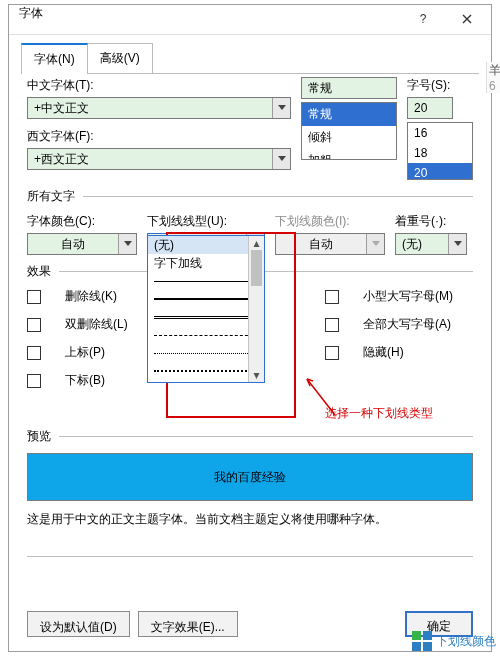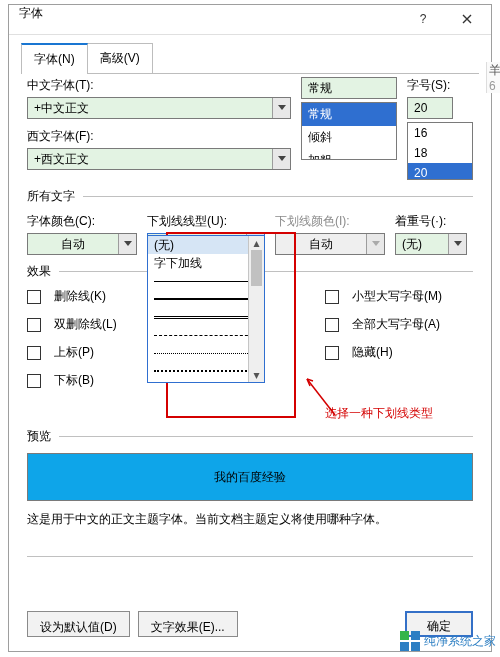--- a/index.html
+++ b/index.html
@@ -18,21 +18,21 @@
  .lbl{font-size:12px;color:#000}
  .combo{display:flex;align-items:center;height:22px;border:1px solid #7a7a7a;background:#e3f3e3}
  .combo .val{flex:1;padding:0 6px;color:#000;white-space:nowrap;overflow:hidden}
  .combo .arrow{width:18px;height:100%;display:flex;align-items:center;justify-content:center;border-left:1px solid #9c9c9c;background:#e8e8e8}
  .tinyinput{height:22px;border:1px solid #7a7a7a;background:#e3f3e3;padding:0 6px;width:46px}
  .listbox{border:1px solid #7a7a7a;height:58px;overflow:hidden;background:#fff}
  .listbox .item{padding:3px 6px}
  .listbox .item.sel{background:#2f6fd0;color:#fff}
  .legend{font-size:12px;color:#000;margin:6px 0 8px 0;display:flex;align-items:center;gap:4px}
  .legend:after{content:"";flex:1;height:1px;background:#c0c0c0;display:block;margin-left:4px}
- .checkrow{display:flex;align-items:center;gap:13px;margin-bottom:8px}
+ .checkrow{display:flex;align-items:center;gap:24px;margin-bottom:8px}
  .checkbox{width:14px;height:14px;border:1px solid #333;background:#fff}
  .disabled{color:#8a8a8a}
  .redbox{border:2px solid #d40000;position:absolute;pointer-events:none}
  .redtext{color:#d40000;font-size:12px}
  .preview{border:1px solid #7a7a7a;background:#0ea5e9;height:48px;display:flex;align-items:center;justify-content:center;font-size:22px;font-family:SimSun,serif}
  .foot{position:absolute;left:18px;right:18px;bottom:14px;display:flex;gap:8px}
  .btn{height:26px;padding:0 12px;border:1px solid #8a8a8a;background:#f2f2f2;display:flex;align-items:flex-end}
  .btn.primary{border:2px solid #3470c7;background:#f2f2f2}
  .spacer{flex:1}
  
@@ -288,14 +288,14 @@
  <span style="color:#999">6</span>
 </div>
 
 <div class="watermark">
   <div class="wmicon">
       <span></span>
       <span></span>
       <span></span>
       <span></span>
     </div>
-  <span>纯净系统之家</span>
+  <span>下划线颜色</span>
 </div>
 
 </body></html>

